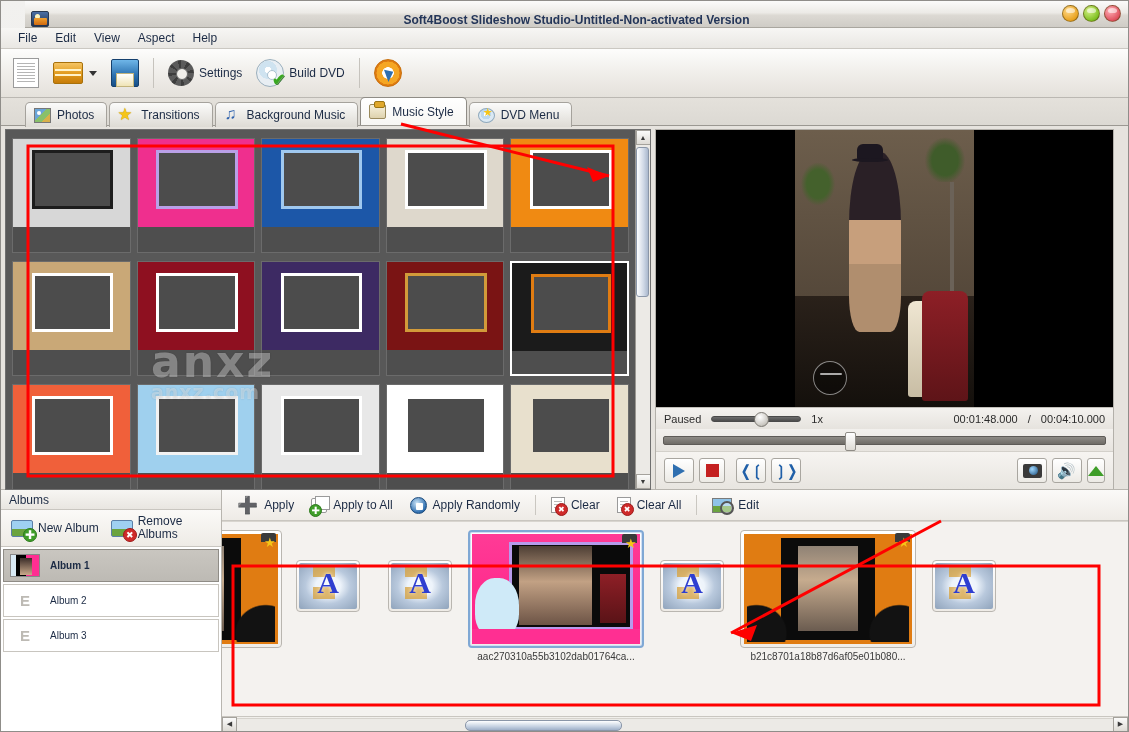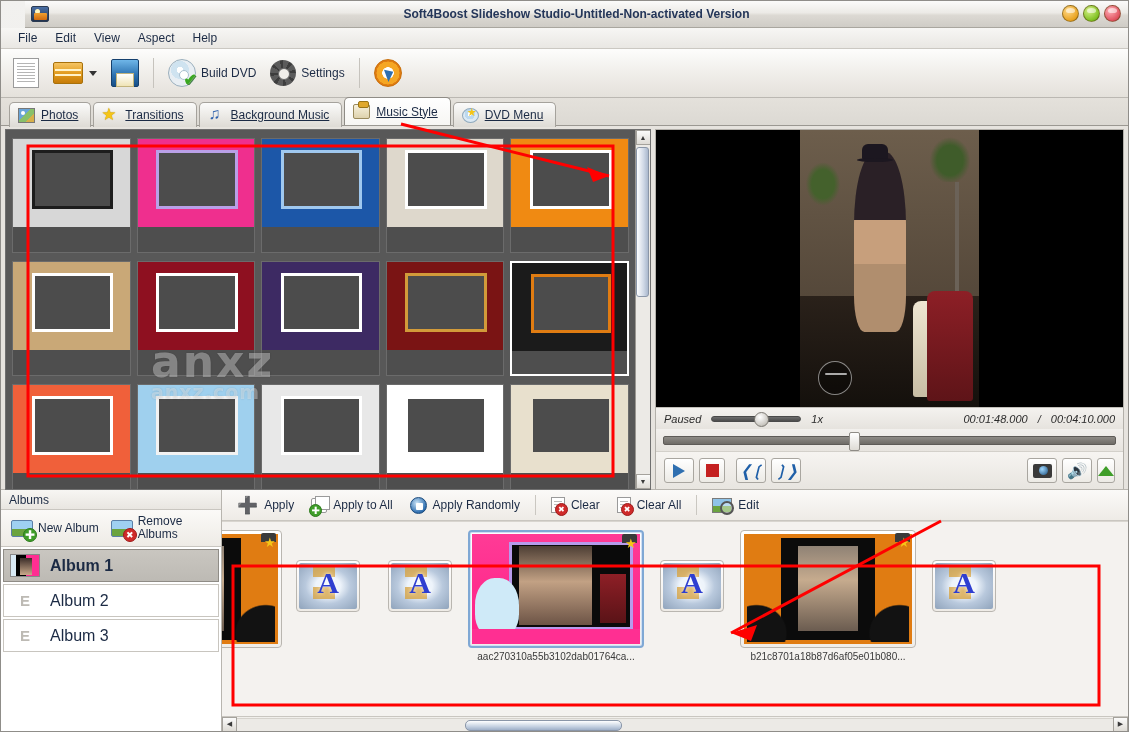--- a/index.html
+++ b/index.html
@@ -20,21 +20,21 @@
     border: 1px solid #8f8d89;
     display: flex; flex-direction: column;
     overflow: hidden;
   }
 
   
   .titlebar {
     height: 27px; flex: 0 0 27px;
     background: linear-gradient(#fbfbfa 0%, #eceae6 45%, #dcd9d3 55%, #cfccc6 100%);
     border-bottom: 1px solid #a9a69f;
-    display: flex; align-items: center;
+    display: flex; align-items: flex-end;
     position: relative;
     margin-left: 24px;
   }
   .app-icon {
     width: 18px; height: 16px; margin-left: 6px;
     background: linear-gradient(#4a6fa5, #22324d);
     border: 1px solid #2a3a52;
     border-radius: 2px;
     position: relative; overflow: hidden;
   }
@@ -167,25 +167,24 @@
   .ico-help:after{
     content:""; position:absolute; left:11px; top:8px;
     border-left: 8px solid #2f6fb0; border-top: 5px solid transparent;
     border-bottom: 8px solid transparent; transform: rotate(-20deg);
   }
 
   
   .tabstrip {
     height: 28px; flex: 0 0 28px;
     display: flex; align-items: flex-end;
-    padding-left: 8px; gap: 2px;
+    padding-left: 24px; gap: 2px;
     background: linear-gradient(#e4e1db, #dcd9d3);
     border-bottom: 1px solid #9b9892;
     position: relative;
-    text-decoration: underline;
   }
   .tab {
     display:flex; align-items:center; gap:6px;
     height: 25px; padding: 0 12px 0 8px;
     background: linear-gradient(#fbfbfa, #dedbd5);
     border: 1px solid #a5a29c; border-bottom: none;
     border-radius: 5px 5px 0 0;
     font-size: 12px; cursor: default;
     position: relative; top: 2px;
   }
@@ -220,21 +219,21 @@
   .ti-dvdmenu:after{
     content:"\2605"; position:absolute; left:4px; top:-3px; font-size:11px; color:#f5c518;
   }
 
   
   .main {
     flex: 1 1 auto; display: flex; min-height: 0;
     background: #e6e3de;
   }
   .left-col { width: 654px; flex: 0 0 654px; display: flex; flex-direction: column; min-width: 0;}
-  .right-col { flex: 1 1 auto; display: flex; flex-direction: column; min-width: 0; padding: 2px 4px 2px 0; font-style: italic;}
+  .right-col { flex: 1 1 auto; display: flex; flex-direction: column; min-width: 0; padding: 2px 14px 2px 0;}
 
   
   .tpl-wrap {
     flex: 0 0 361px; margin: 3px 0 0 4px; width: 646px;
     background: #585858; border: 1px solid #6f6f6f;
     display: flex; position: relative; overflow: hidden;
   }
   .tpl-grid {
     flex: 1 1 auto; padding: 8px 6px; display: grid;
     grid-template-columns: repeat(5, 1fr);
@@ -424,21 +423,21 @@
   }
   .album-thumb {
     width: 30px; height: 23px; border:1px solid #888; overflow:hidden; position:relative;
     background: linear-gradient(90deg,#d8eaf5 0 18%, #000 18% 52%, #ff2f92 52% 100%);
   }
   .album-thumb:after{
     content:""; position:absolute; left:9px; top:3px; width:12px; height:17px;
     background: linear-gradient(#3a2c28,#caa98a);
   }
   .album-letter { width:30px; text-align:center; color:#bdbab4; font-size:15px; font-weight:bold; }
-  .album-name { font-size: 16px; }
+  .album-name { font-size: 10px; }
 
   .styles-panel { flex:1 1 auto; display:flex; flex-direction:column; min-width:0; background:#f1efec; }
   .styles-toolbar {
     height: 31px; flex:0 0 31px; display:flex; align-items:center; gap:3px;
     padding: 0 8px; background: linear-gradient(#fbfaf8,#eeebe6);
     border-bottom: 1px solid #c9c6c0;
   }
   .st-btn { display:flex; align-items:center; gap:6px; padding: 3px 7px; border-radius:3px; }
   .st-sep { width:1px; height:20px; background:#cac7c1; margin: 0 5px; }
   .ico-plus { color:#2d9b22; font-size:17px; font-weight:bold; line-height:13px; }
@@ -565,26 +564,26 @@
     </div>
     <div class="tb-btn">
       <span class="ico ico-open"></span>
       <span class="caret"></span>
     </div>
     <div class="tb-btn">
       <span class="ico ico-save"></span>
     </div>
     <div class="tb-sep"></div>
     <div class="tb-btn">
+      <span class="ico ico-gear"></span>
+      <span class="tb-label">Settings</span>
+    </div>
+    <div class="tb-btn">
       <span class="ico ico-dvd"></span>
       <span class="tb-label">Build DVD</span>
-    </div>
-    <div class="tb-btn">
-      <span class="ico ico-gear"></span>
-      <span class="tb-label">Settings</span>
     </div>
     <div class="tb-sep"></div>
     <div class="tb-btn">
       <span class="ico ico-help"></span>
     </div>
   </div>
 
   <div class="tabstrip">
     <div class="tab">
       <span class="tab-ico ti-photos"></span>

